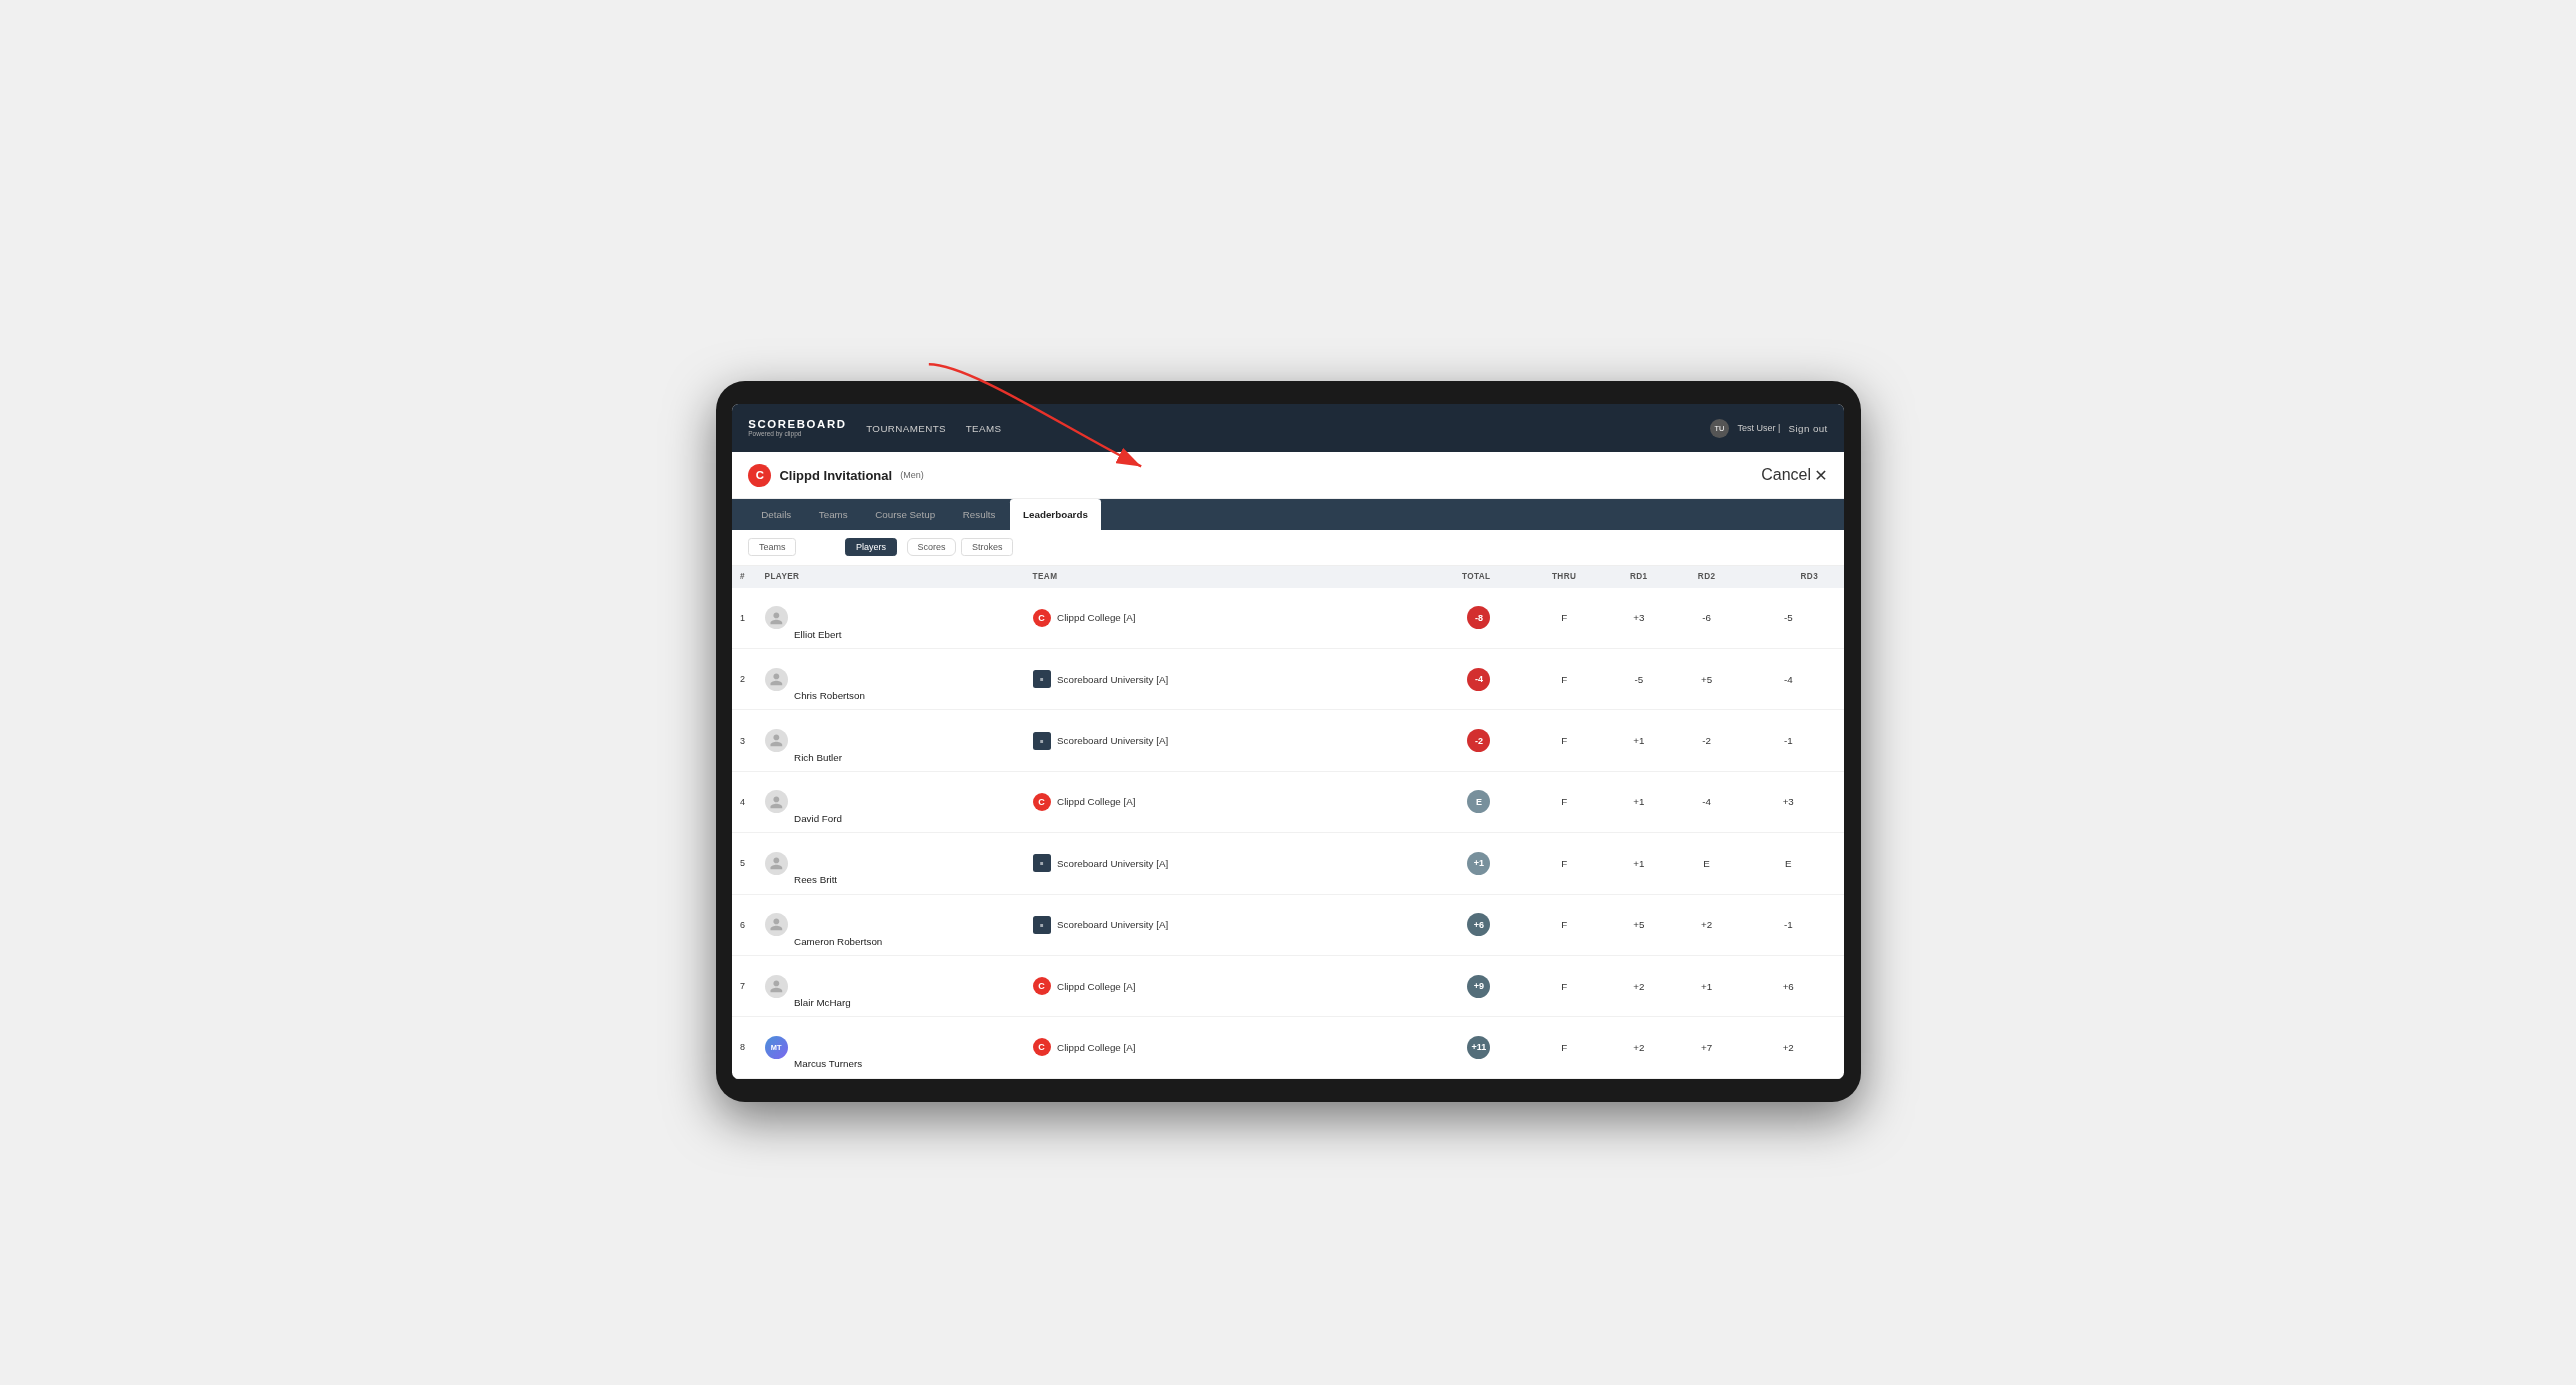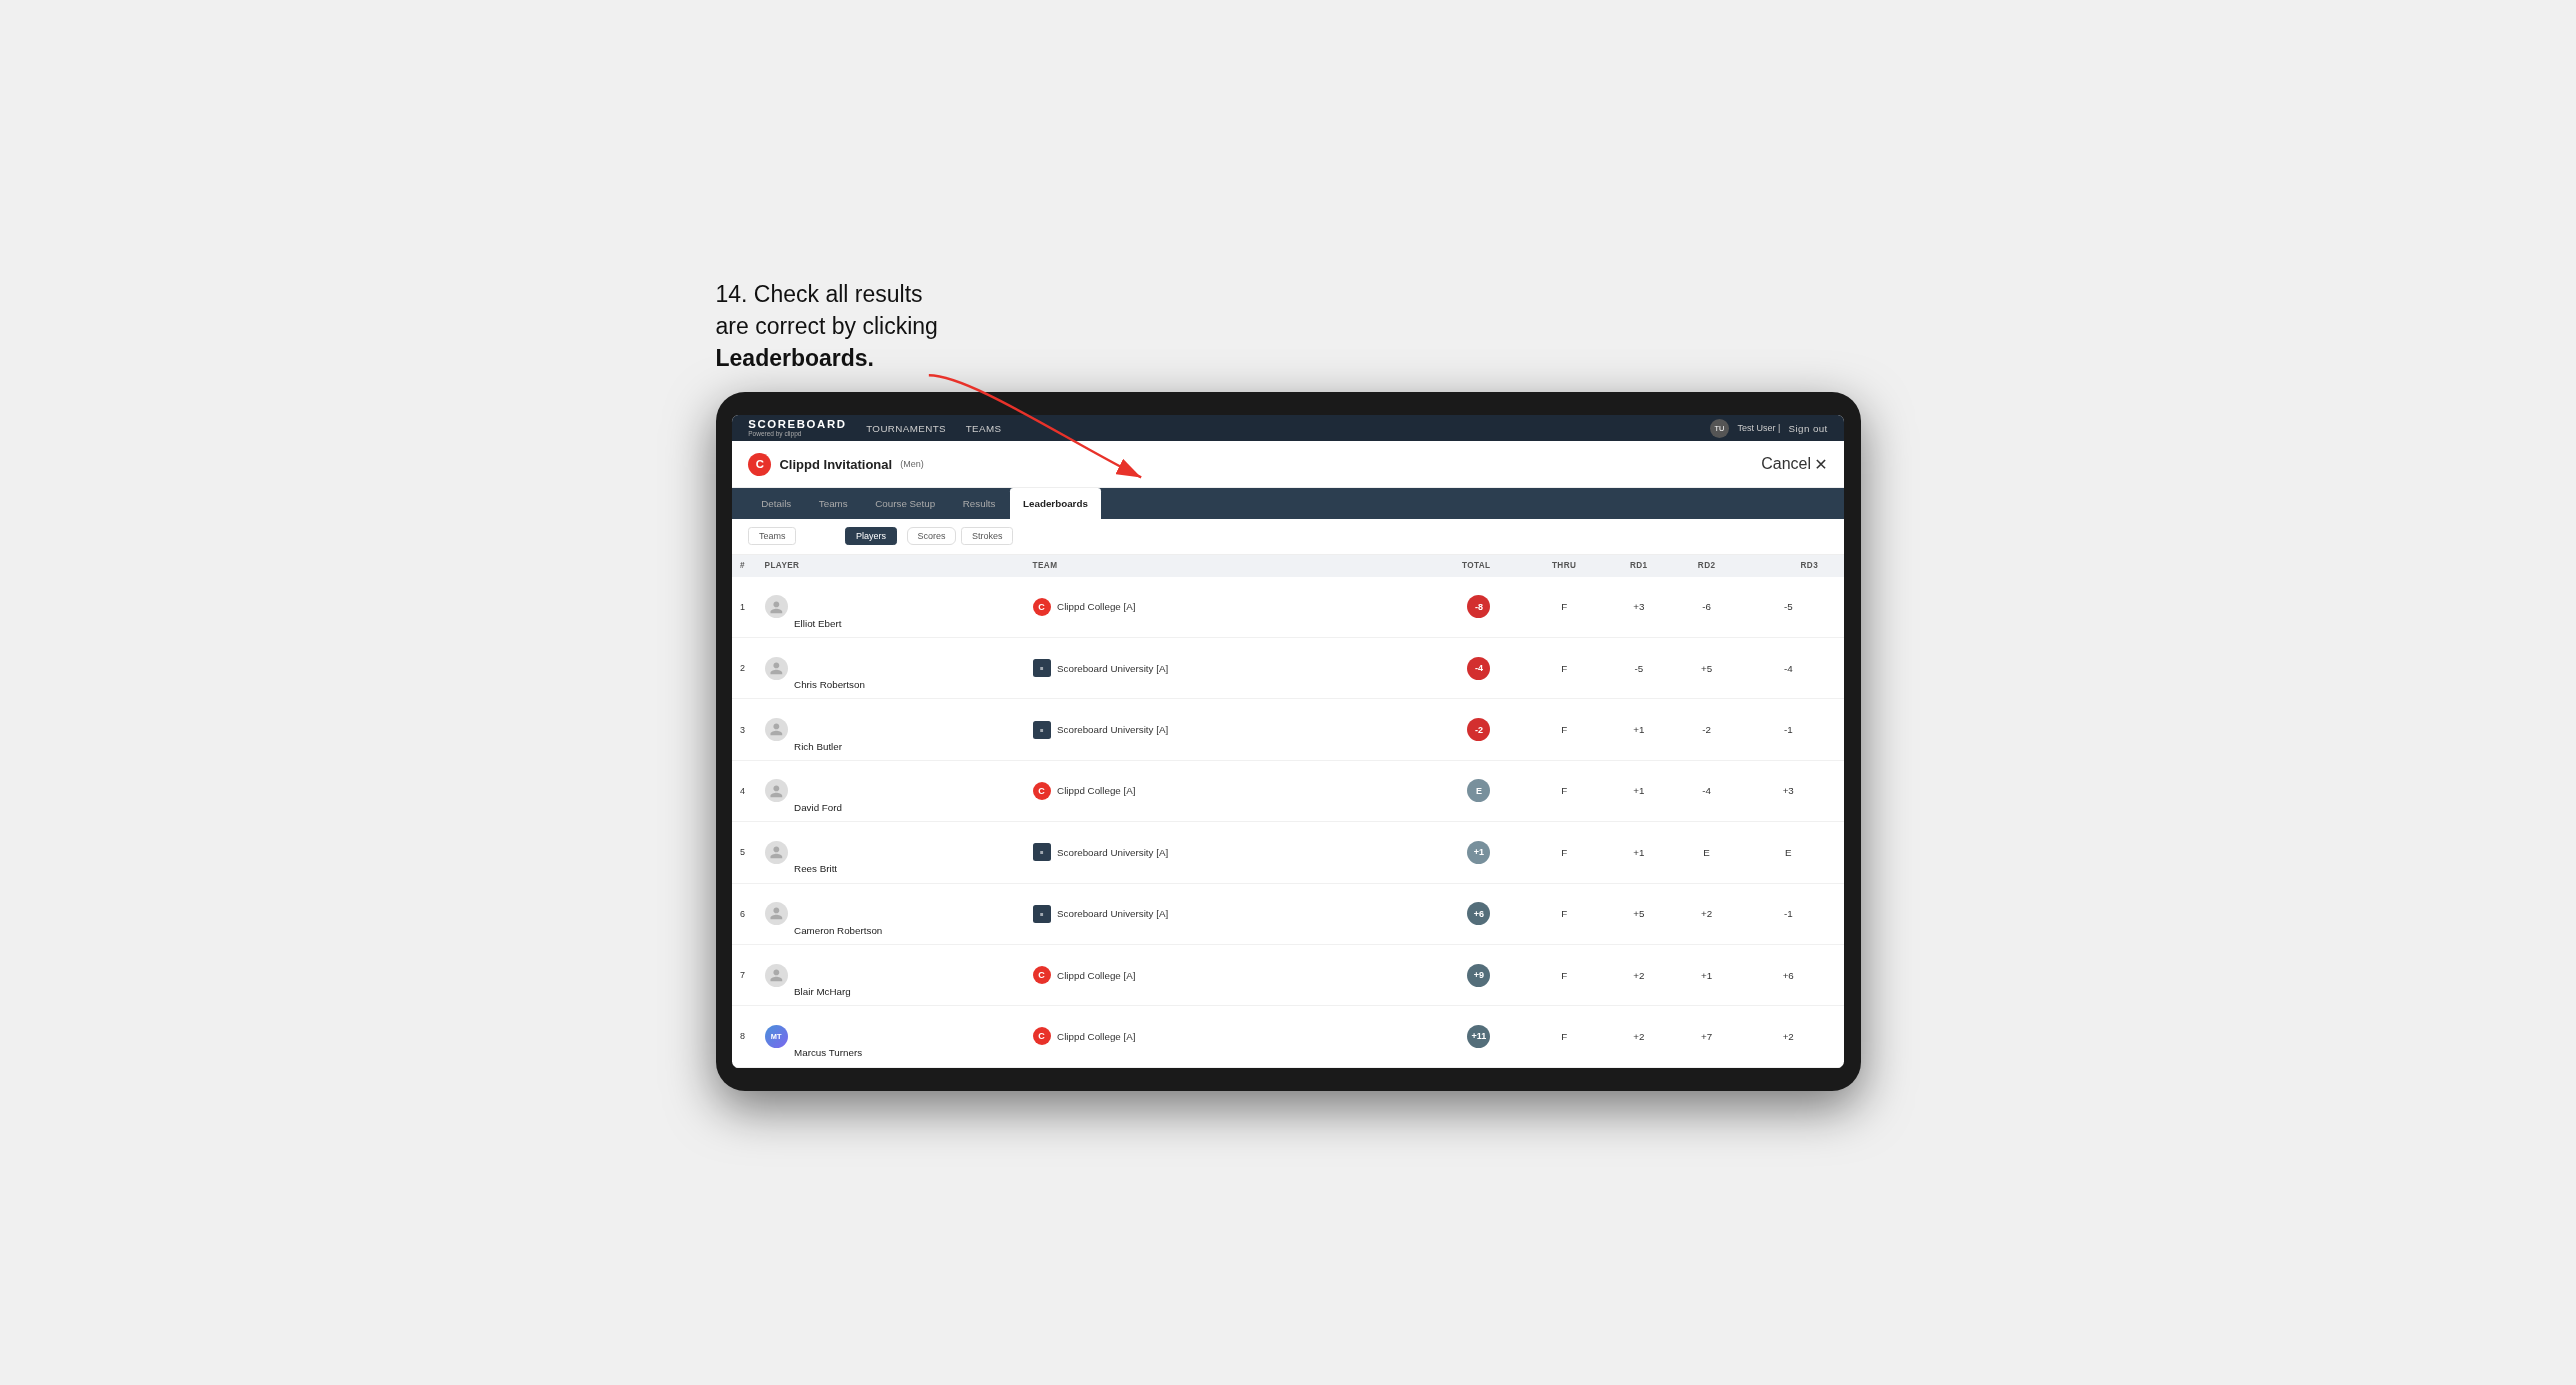--- a/index.html
+++ b/index.html
@@ -54,21 +54,21 @@
       overflow: hidden;
       width: 100%;
     }
 
     
     .top-nav {
       background: #1e2a38;
       display: flex;
       align-items: center;
       padding: 0 16.4px;
-      height: 26px;
+      height: 48px;
       justify-content: space-between;
     }
     .nav-left {
       display: flex;
       align-items: center;
       gap: 19.6px;
     }
     .scoreboard-logo {
       display: flex;
       flex-direction: column;
@@ -307,25 +307,20 @@
       font-size: 7.4px;
       color: #fff;
       font-weight: 700;
     }
   </style>
 </head>
 <body>
 
 <div class="outer-wrapper">
 
-  <div class="instruction-text">
-    <span>14. Check all results</span><br>
-    <span>are correct by clicking</span><br>
-    <strong>Leaderboards.</strong>
-  </div>
 
   <svg class="arrow-svg" width="262" height="147" viewBox="0 0 320 180">
     <defs>
       <marker id="arrowhead" markerWidth="10" markerHeight="7" refX="10" refY="3.5" orient="auto">
         <polygon points="0 0, 10 3.5, 0 7" fill="#e8322a"></polygon>
       </marker>
     </defs>
     <path d="M 30,20 C 80,20 200,100 290,145" stroke="#e8322a" stroke-width="3" fill="none" marker-end="url(#arrowhead)"></path>
   </svg>
 

